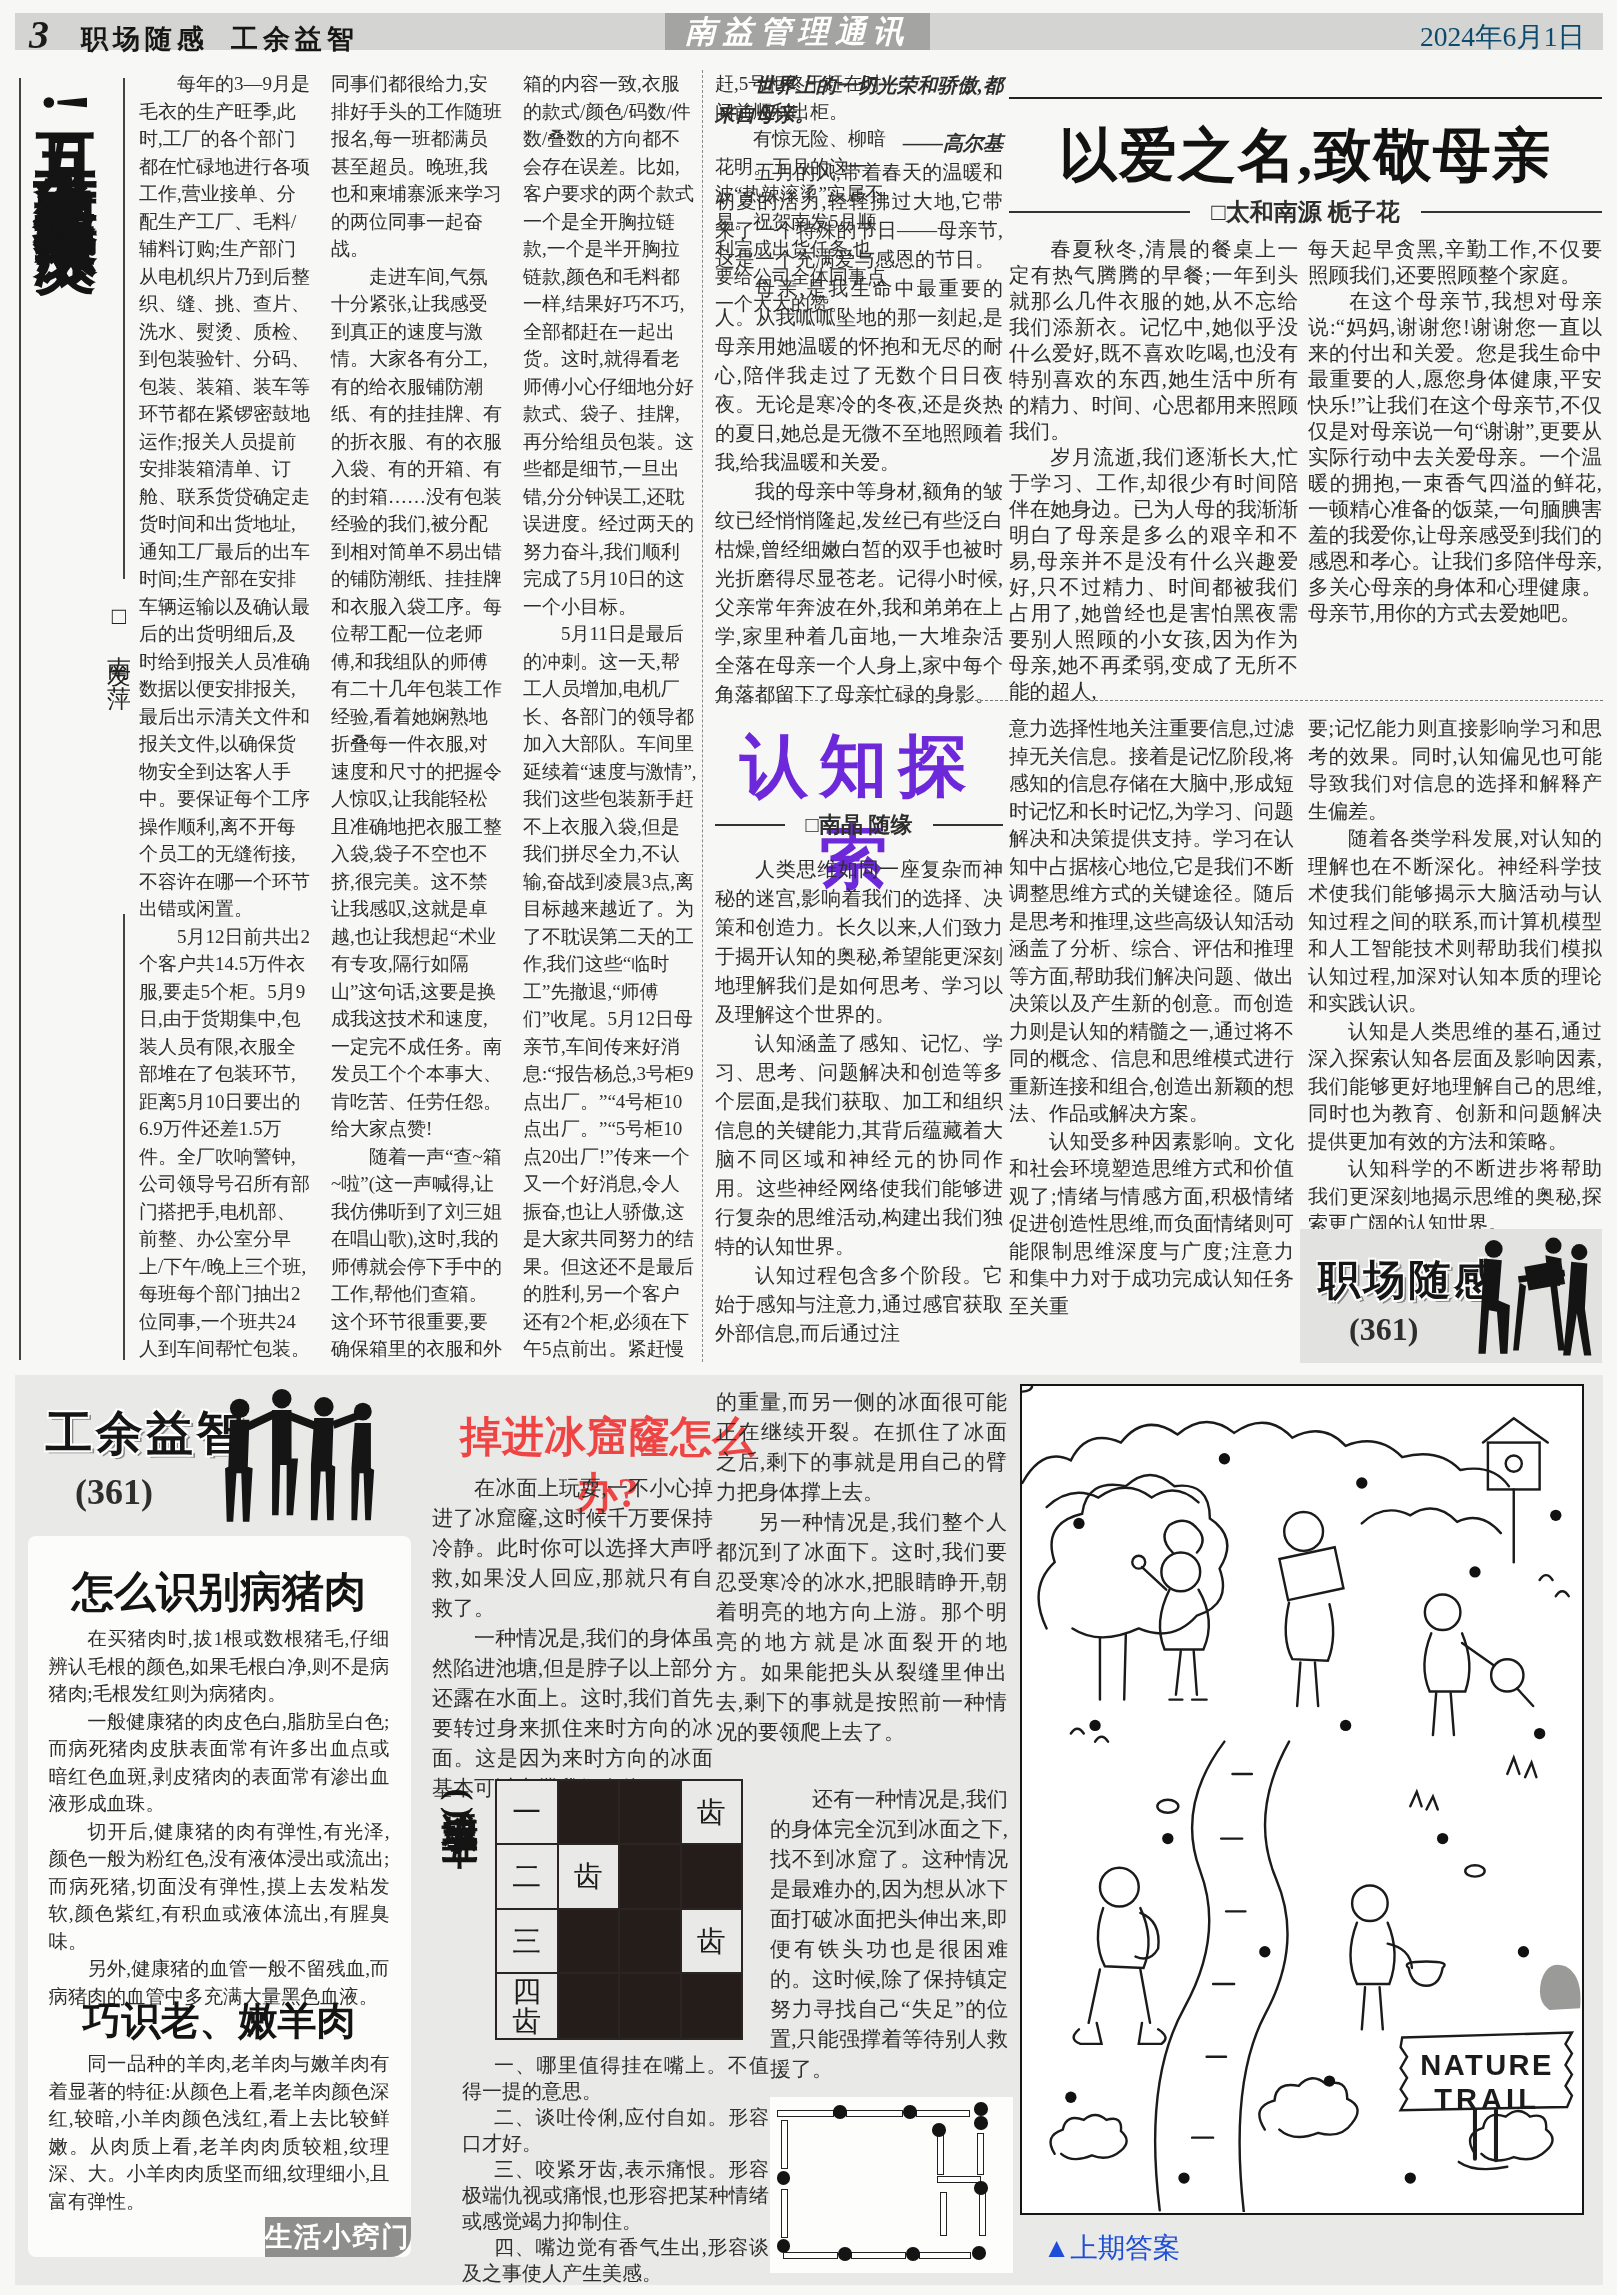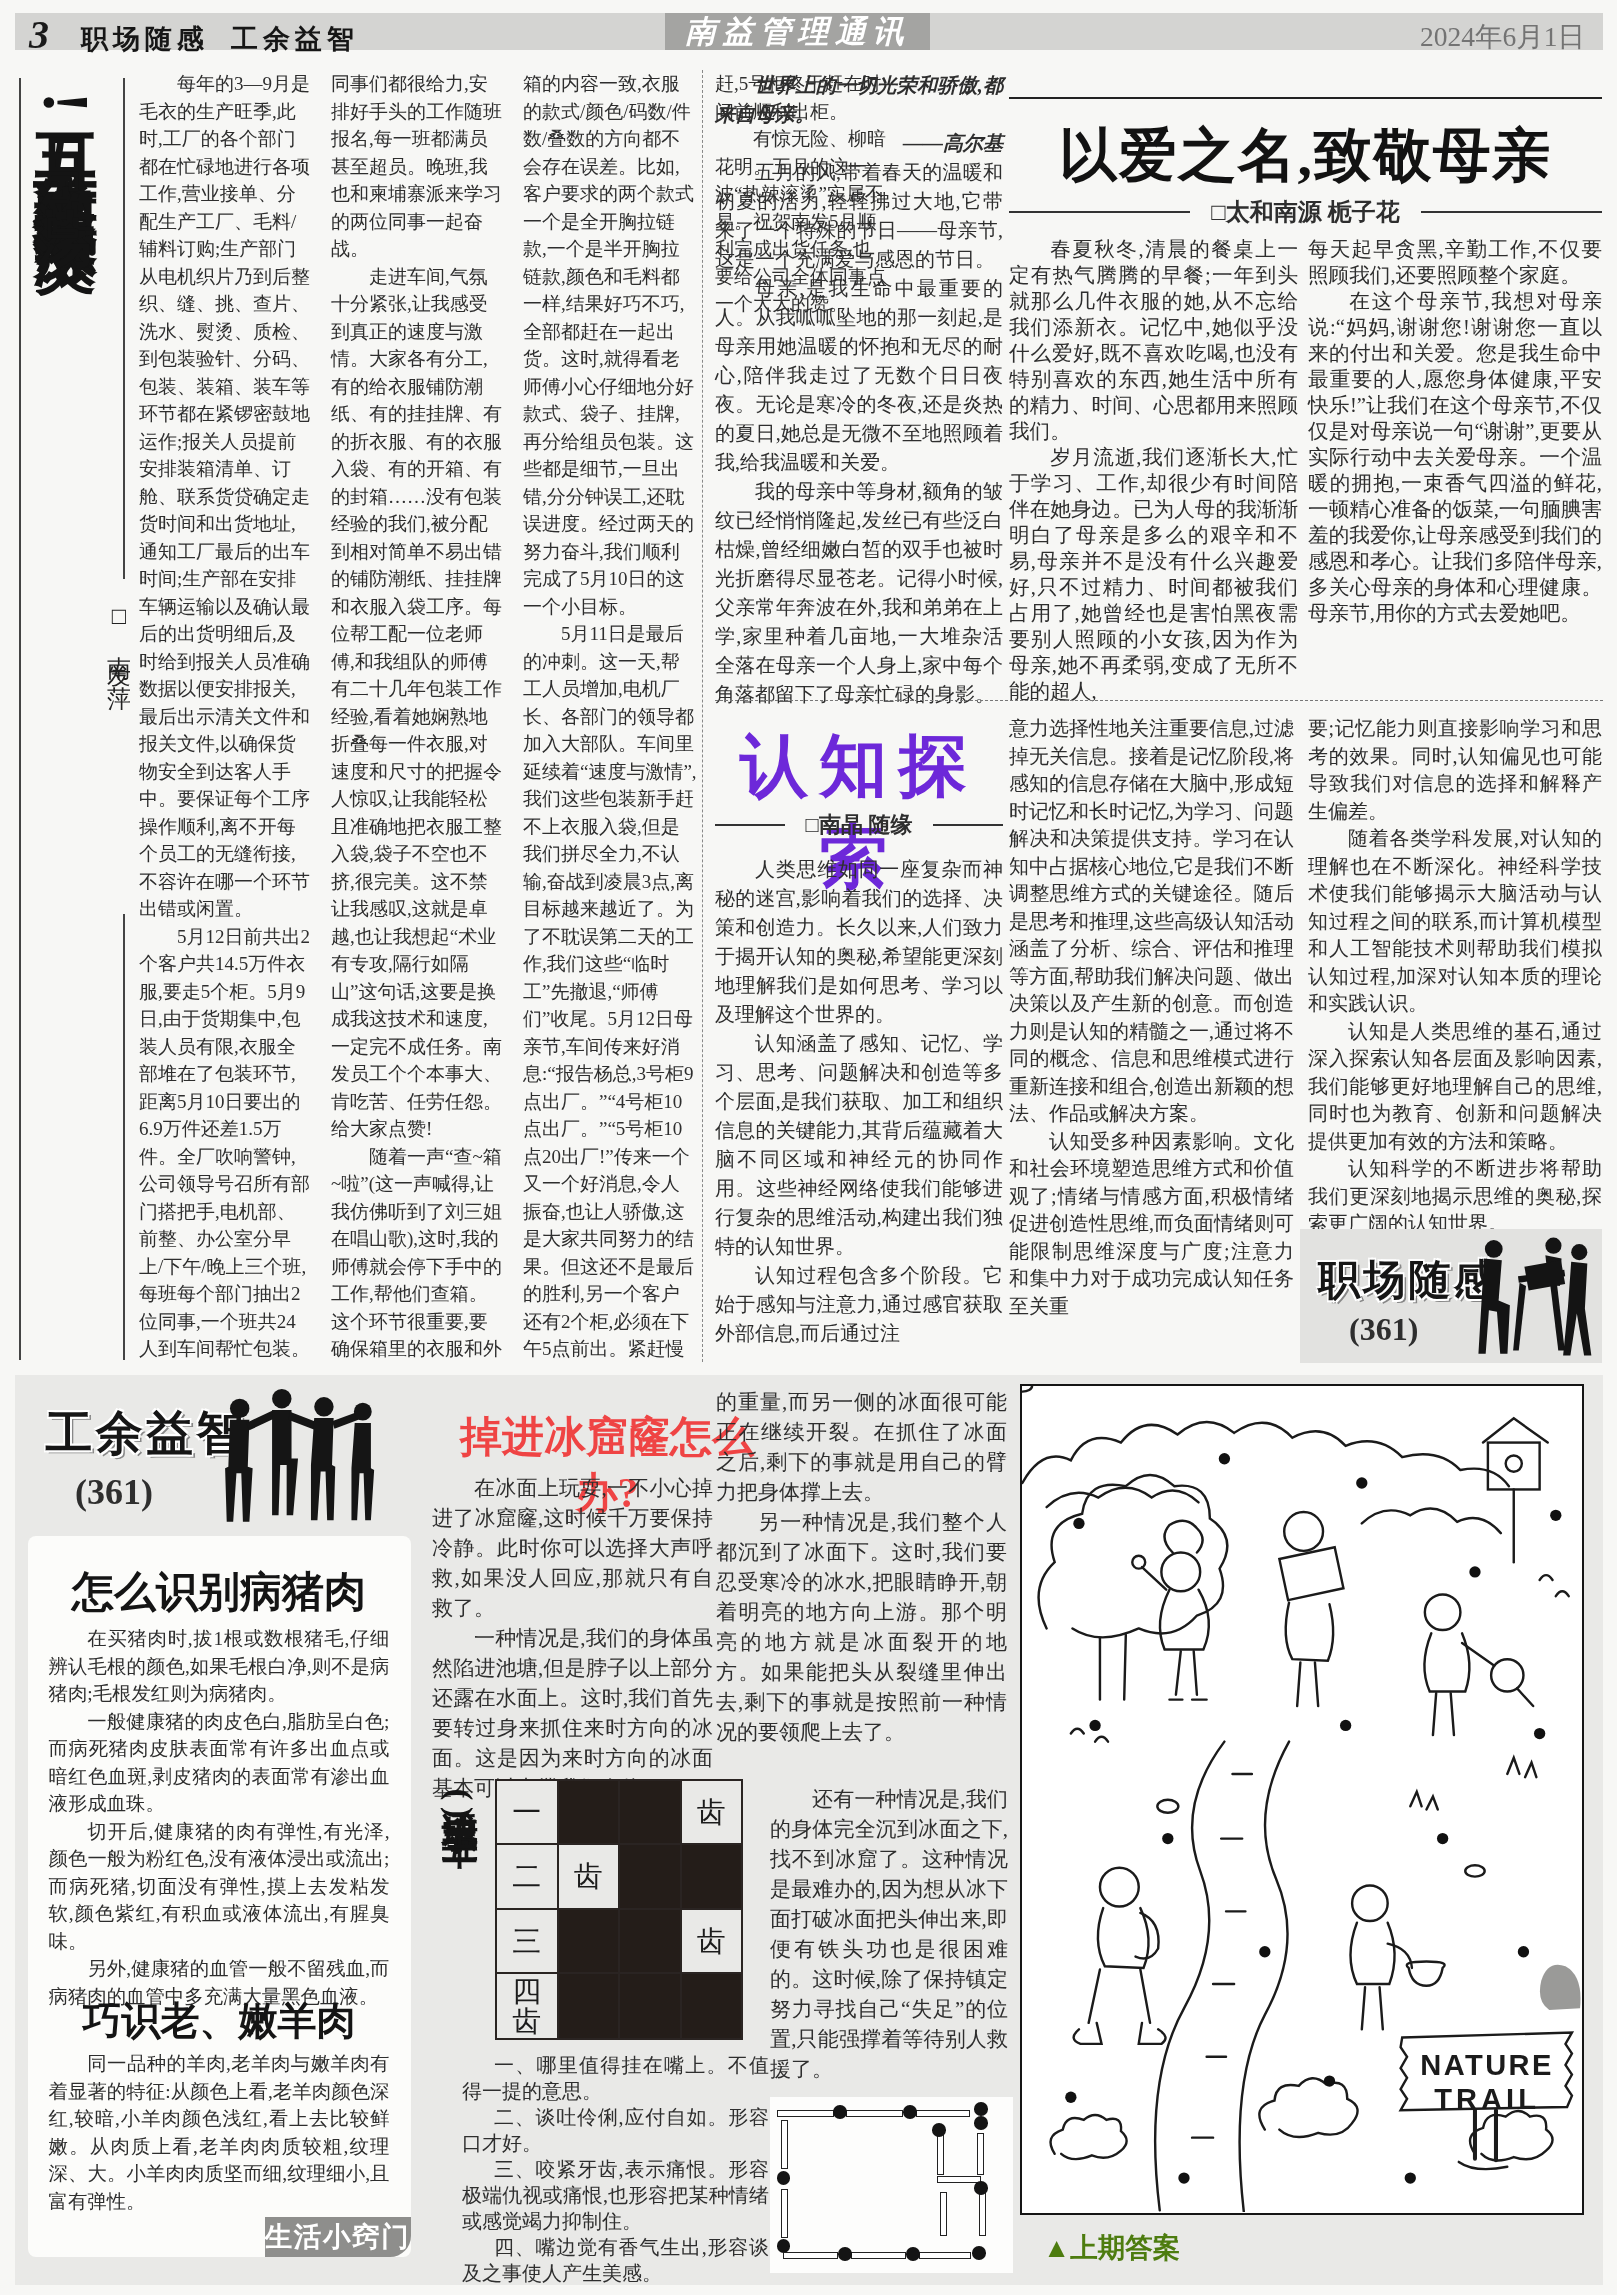--- a/index.html
+++ b/index.html
@@ -7,21 +7,21 @@
         font-family:"Liberation Serif","DejaVu Serif",serif;color:#2e2e2e;}
   .abs{position:absolute;}
   
   #headbar{left:14.6px;top:13px;width:1588px;height:37px;background:#d4d4d2;}
   #pagenum{left:29px;top:11.3px;font-size:40px;font-weight:bold;font-style:italic;color:#1a1a1a;}
   .seclabel{top:21px;font-size:27px;font-weight:bold;letter-spacing:4.9px;color:#161616;
             font-family:"Liberation Sans","DejaVu Sans",sans-serif;}
   #masthead{left:665px;top:13px;width:265px;height:37px;background:#a4a4a2;color:#ffffff;
             display:flex;align-items:center;justify-content:center;font-size:31px;font-weight:bold;
             letter-spacing:6.5px;font-style:italic;}
-  #issuedate{top:19.4px;right:32px;font-size:27.5px;color:#737373;}
+  #issuedate{top:19.4px;right:32px;font-size:27.5px;color:#0c4a6e;}
   
   .col{position:absolute;text-align:justify;}
   .p{margin:0;text-indent:2em;}
   .p.noind{text-indent:0;}
   
   #may-rule-l{left:19.4px;top:78px;width:1.6px;height:1282px;background:#444;}
   .may-rule-r{left:123px;width:1.6px;background:#444;}
   #may-head{left:29px;top:82px;height:1269px;writing-mode:vertical-rl;font-size:65px;font-weight:bold;
             color:#141414;letter-spacing:4.9px;line-height:1.1;}
   #may-byline{left:103px;top:603px;writing-mode:vertical-rl;font-size:24px;letter-spacing:8px;color:#222;}
@@ -86,21 +86,21 @@
   #clues{left:462px;top:2052px;width:307px;height:236px;font-size:20px;line-height:26px;}
   #clues .p{text-indent:1.6em;}
   
   #ansbox{left:770px;top:2097px;width:243px;height:176px;background:#fdfdfc;}
   .stick{position:absolute;background:#fff;border:1.6px solid #222;}
   .stick.h{height:4.9px;}
   .stick.v{width:4.9px;}
   .dot{position:absolute;width:13.7px;height:13.7px;border-radius:50%;background:#141414;}
   
   #illu{left:1020px;top:1384px;width:564px;height:831px;background:#fff;border:2.4px solid #151515;box-sizing:border-box;}
-  #anscaption{left:1043px;top:2230px;font-size:27.5px;font-weight:bold;color:#4d7c0f;}
+  #anscaption{left:1043px;top:2230px;font-size:27.5px;font-weight:normal;color:#1d4ed8;}
 </style>
 </head>
 <body>
 
 <div id="page">
 
   <div class="abs" id="headbar"></div>
   <div class="abs" id="pagenum">3</div>
   <div class="abs seclabel" style="left:81px;">职场随感</div>
   <div class="abs seclabel" style="left:231px;">工余益智</div>

